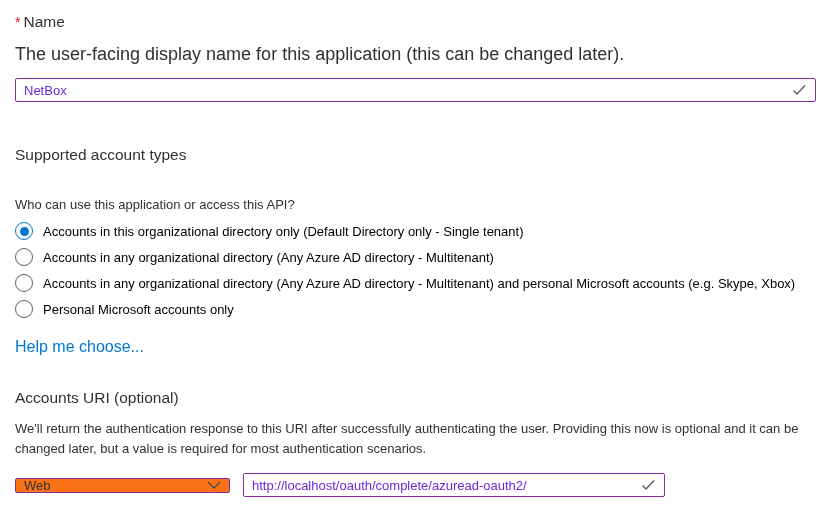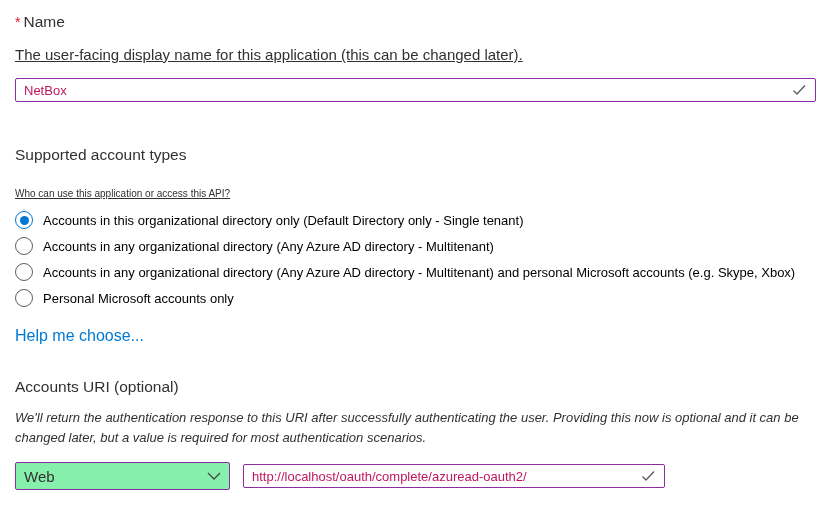--- a/index.html
+++ b/index.html
@@ -18,59 +18,57 @@
     color: #323130;
     line-height: 19px;
   }
   .required-asterisk {
     color: #e81123;
     margin-right: 3px;
     font-size: 14px;
   }
   .field-desc {
     margin-top: 14px;
-    font-size: 15px;
+    font-size: 18px;
     line-height: 17px;
     color: #323130;
     max-width: 800px;
-    text-decoration: underline;
   }
 
   
   .input-wrap {
     position: relative;
     margin-top: 15px;
     width: 801px;
     height: 24px;
   }
   .txt-input {
     width: 100%; height: 100%;
     border: 1.5px solid #8a2da5;
     border-radius: 2px;
     font-family: inherit;
     font-size: 13px;
-    color: #be185d;
+    color: #6d28d9;
     padding: 0 40px 0 8px;
     outline: none;
     background: #fff;
   }
   .check-icon {
     position: absolute;
     right: 9px; top: 50%;
     transform: translateY(-50%);
     display: flex; align-items: center;
   }
 
   .spacer-lg { height: 43px; }
 
   .question {
-    margin-top: 21px;
-    font-size: 10px;
+    margin-top: 32px;
+    font-size: 13px;
     line-height: 17px;
-    text-decoration: underline;
   }
 
   .radio-list { margin-top: 5px; }
   .radio-option {
     display: flex;
     align-items: center;
     height: 26px;
     cursor: pointer;
   }
   .radio-outer {
@@ -105,37 +103,36 @@
   }
 
   .spacer-xl { height: 32px; }
 
   .redirect-desc {
     margin-top: 12px;
     font-size: 13px;
     line-height: 19.5px;
     max-width: 802px;
     color: #323130;
-    font-style: italic;
   }
 
   .controls-row {
     margin-top: 15px;
     display: flex;
     align-items: center;
   }
   .combobox {
     position: relative;
-    width: 215px; height: 28px;
+    width: 215px; height: 15px;
     border: 1.5px solid #8a2da5;
     border-radius: 2px;
-    background: #86efac;
+    background: #f97316;
     display: flex; align-items: center;
     padding: 0 28px 0 8px;
-    font-size: 15px;
+    font-size: 13px;
     color: #323130;
     cursor: pointer;
   }
   .combobox .chev {
     position: absolute;
     right: 8px; top: 50%;
     transform: translateY(-50%);
     display: flex; align-items: center;
   }
   .uri-wrap {

